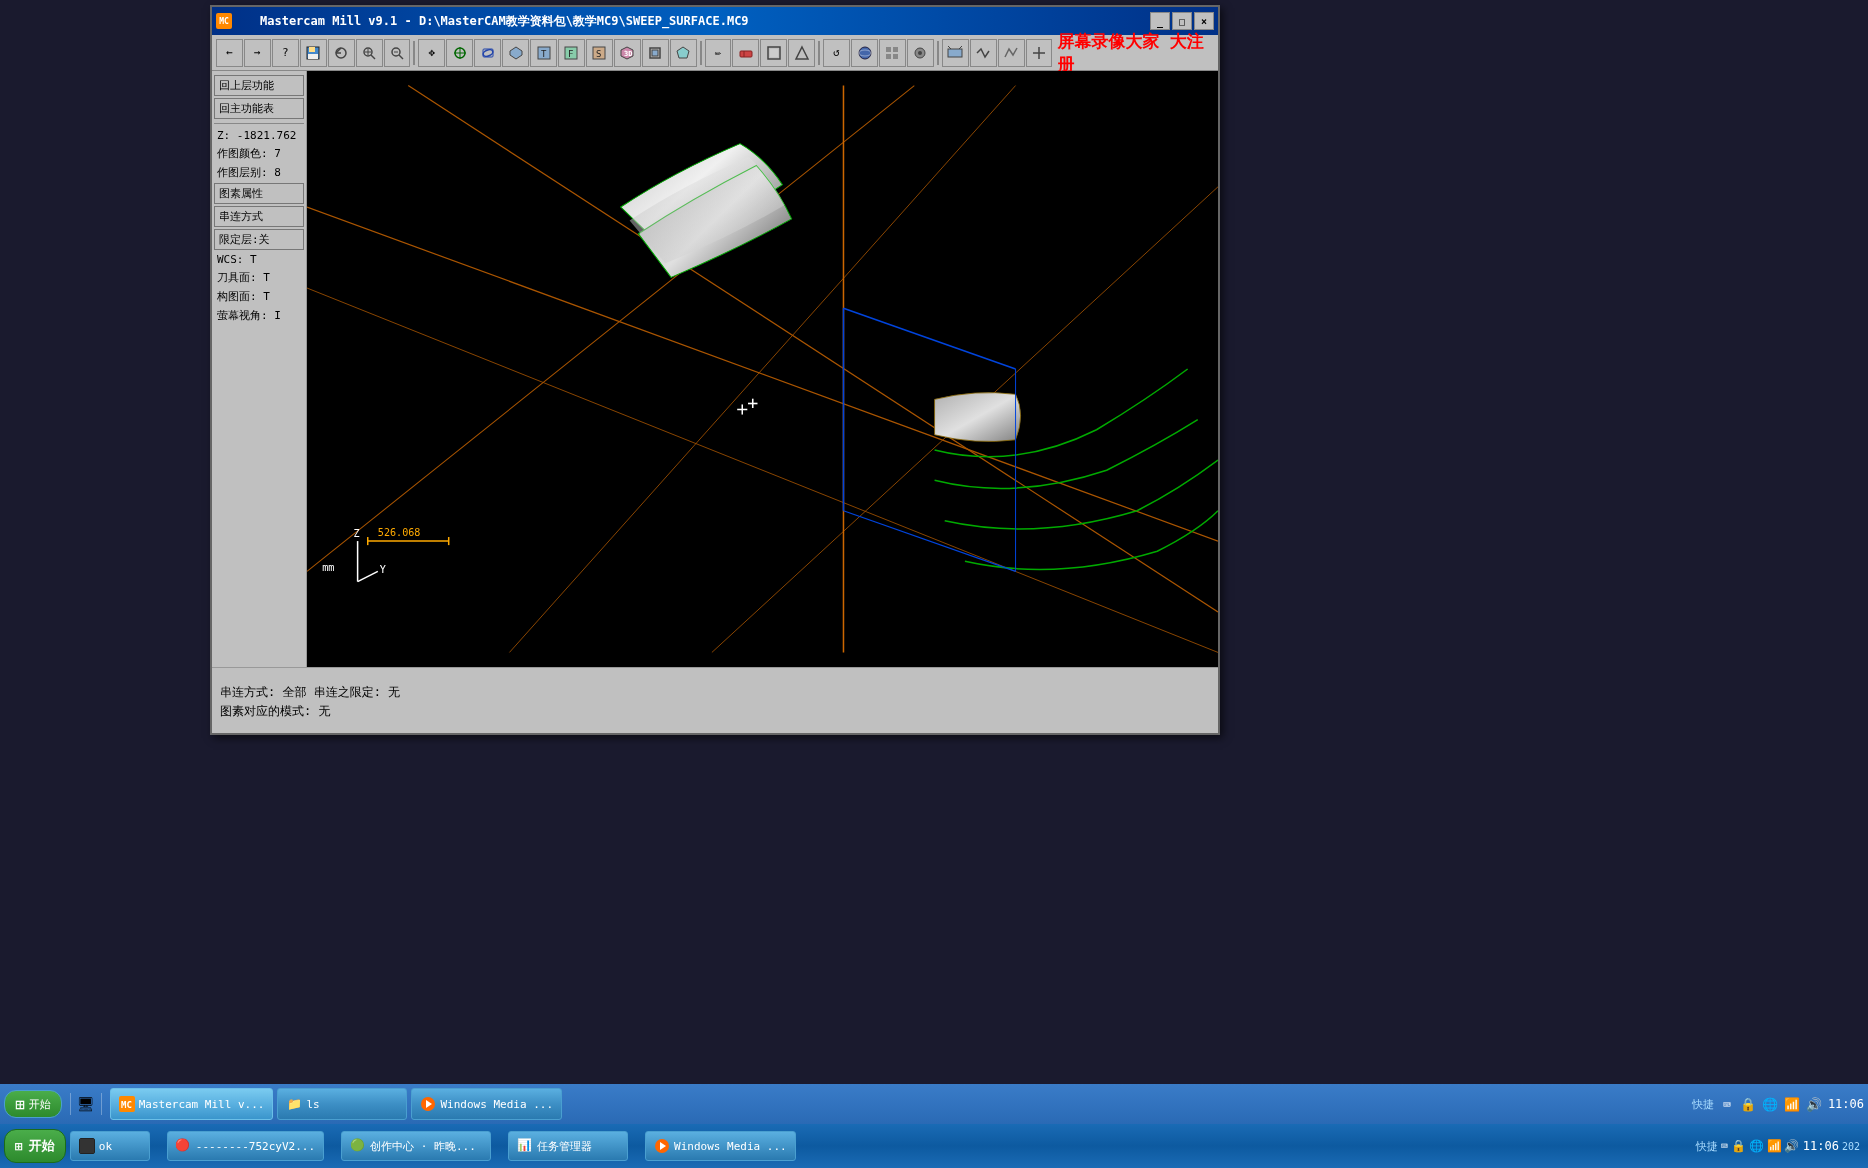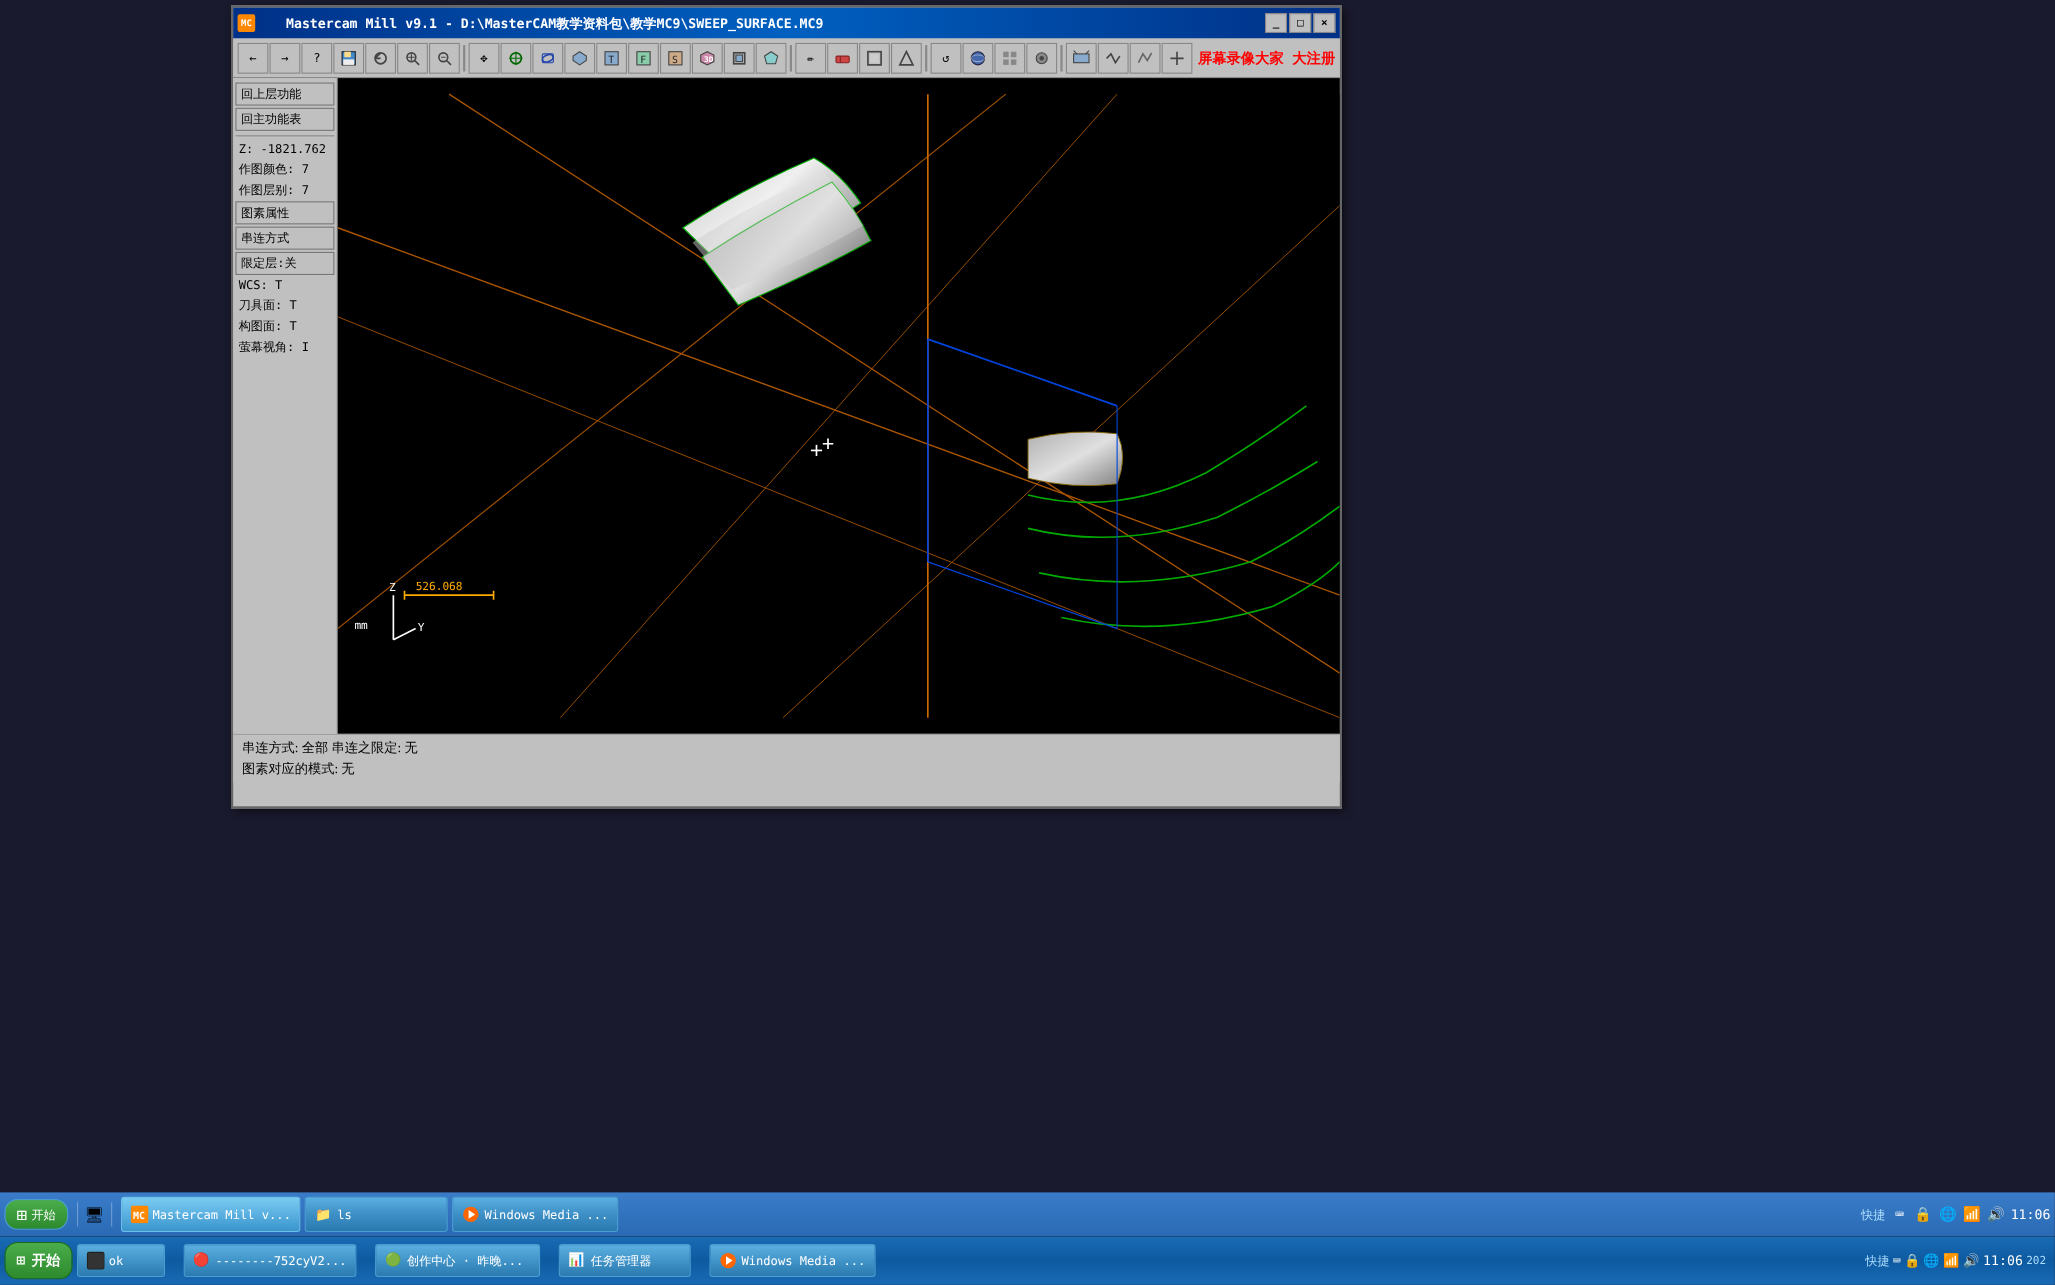--- a/index.html
+++ b/index.html
@@ -95,21 +95,21 @@
       font-size: 11px;
     }
     .toolbar-separator {
       width: 2px;
       height: 24px;
       background: #888;
       margin: 0 2px;
     }
     .toolbar-red-text {
       color: red;
-      font-size: 13px;
+      font-size: 17px;
       font-weight: bold;
       margin-left: 4px;
     }
 
     
     #status-top {
       height: 22px;
       background: #c0c0c0;
       display: flex;
       align-items: center;
@@ -159,24 +159,23 @@
       flex: 1;
       background: #000000;
       position: relative;
       overflow: hidden;
     }
 
     
     #status-bottom {
       height: 44px;
       background: #c0c0c0;
-      padding: 4px 8px;
+      padding: 16px 8px;
       font-size: 12px;
       border-top: 1px solid #999;
-      font-family: Liberation Serif, serif;
     }
     #status-line1 { margin-bottom: 2px; }
 
     
     #taskbar {
       position: fixed;
       bottom: 0;
       left: 0;
       width: 1868px;
       height: 44px;
@@ -443,21 +442,21 @@
 
 
   <div id="main-content">
 
     <div id="sidebar">
       <div class="sidebar-item">回上层功能</div>
       <div class="sidebar-item">回主功能表</div>
       <div class="sidebar-divider"></div>
       <div class="sidebar-label">Z: -1821.762</div>
       <div class="sidebar-label">作图颜色: 7</div>
-      <div class="sidebar-label">作图层别: 7</div>
+      <div class="sidebar-label">作图层别: 8</div>
       <div class="sidebar-item">图素属性</div>
       <div class="sidebar-item">串连方式</div>
       <div class="sidebar-item">限定层:关</div>
       <div class="sidebar-label">WCS:  T</div>
       <div class="sidebar-label">刀具面:  T</div>
       <div class="sidebar-label">构图面:  T</div>
       <div class="sidebar-label">萤幕视角: I</div>
     </div>
 
     <div id="viewport">

